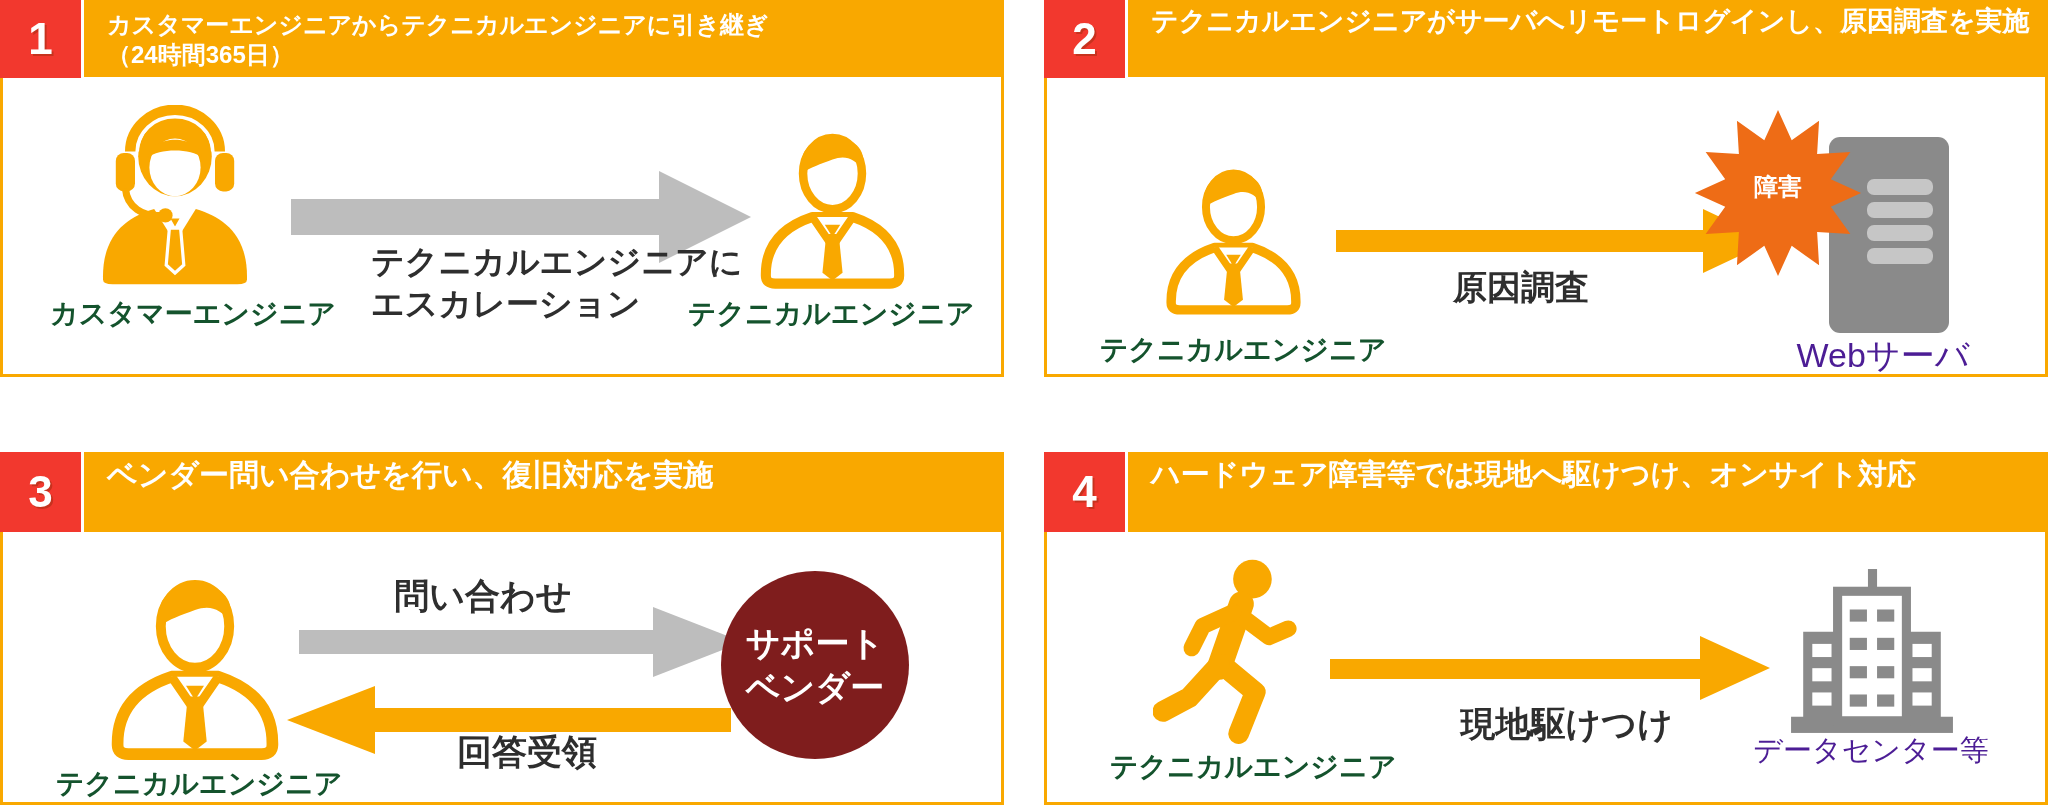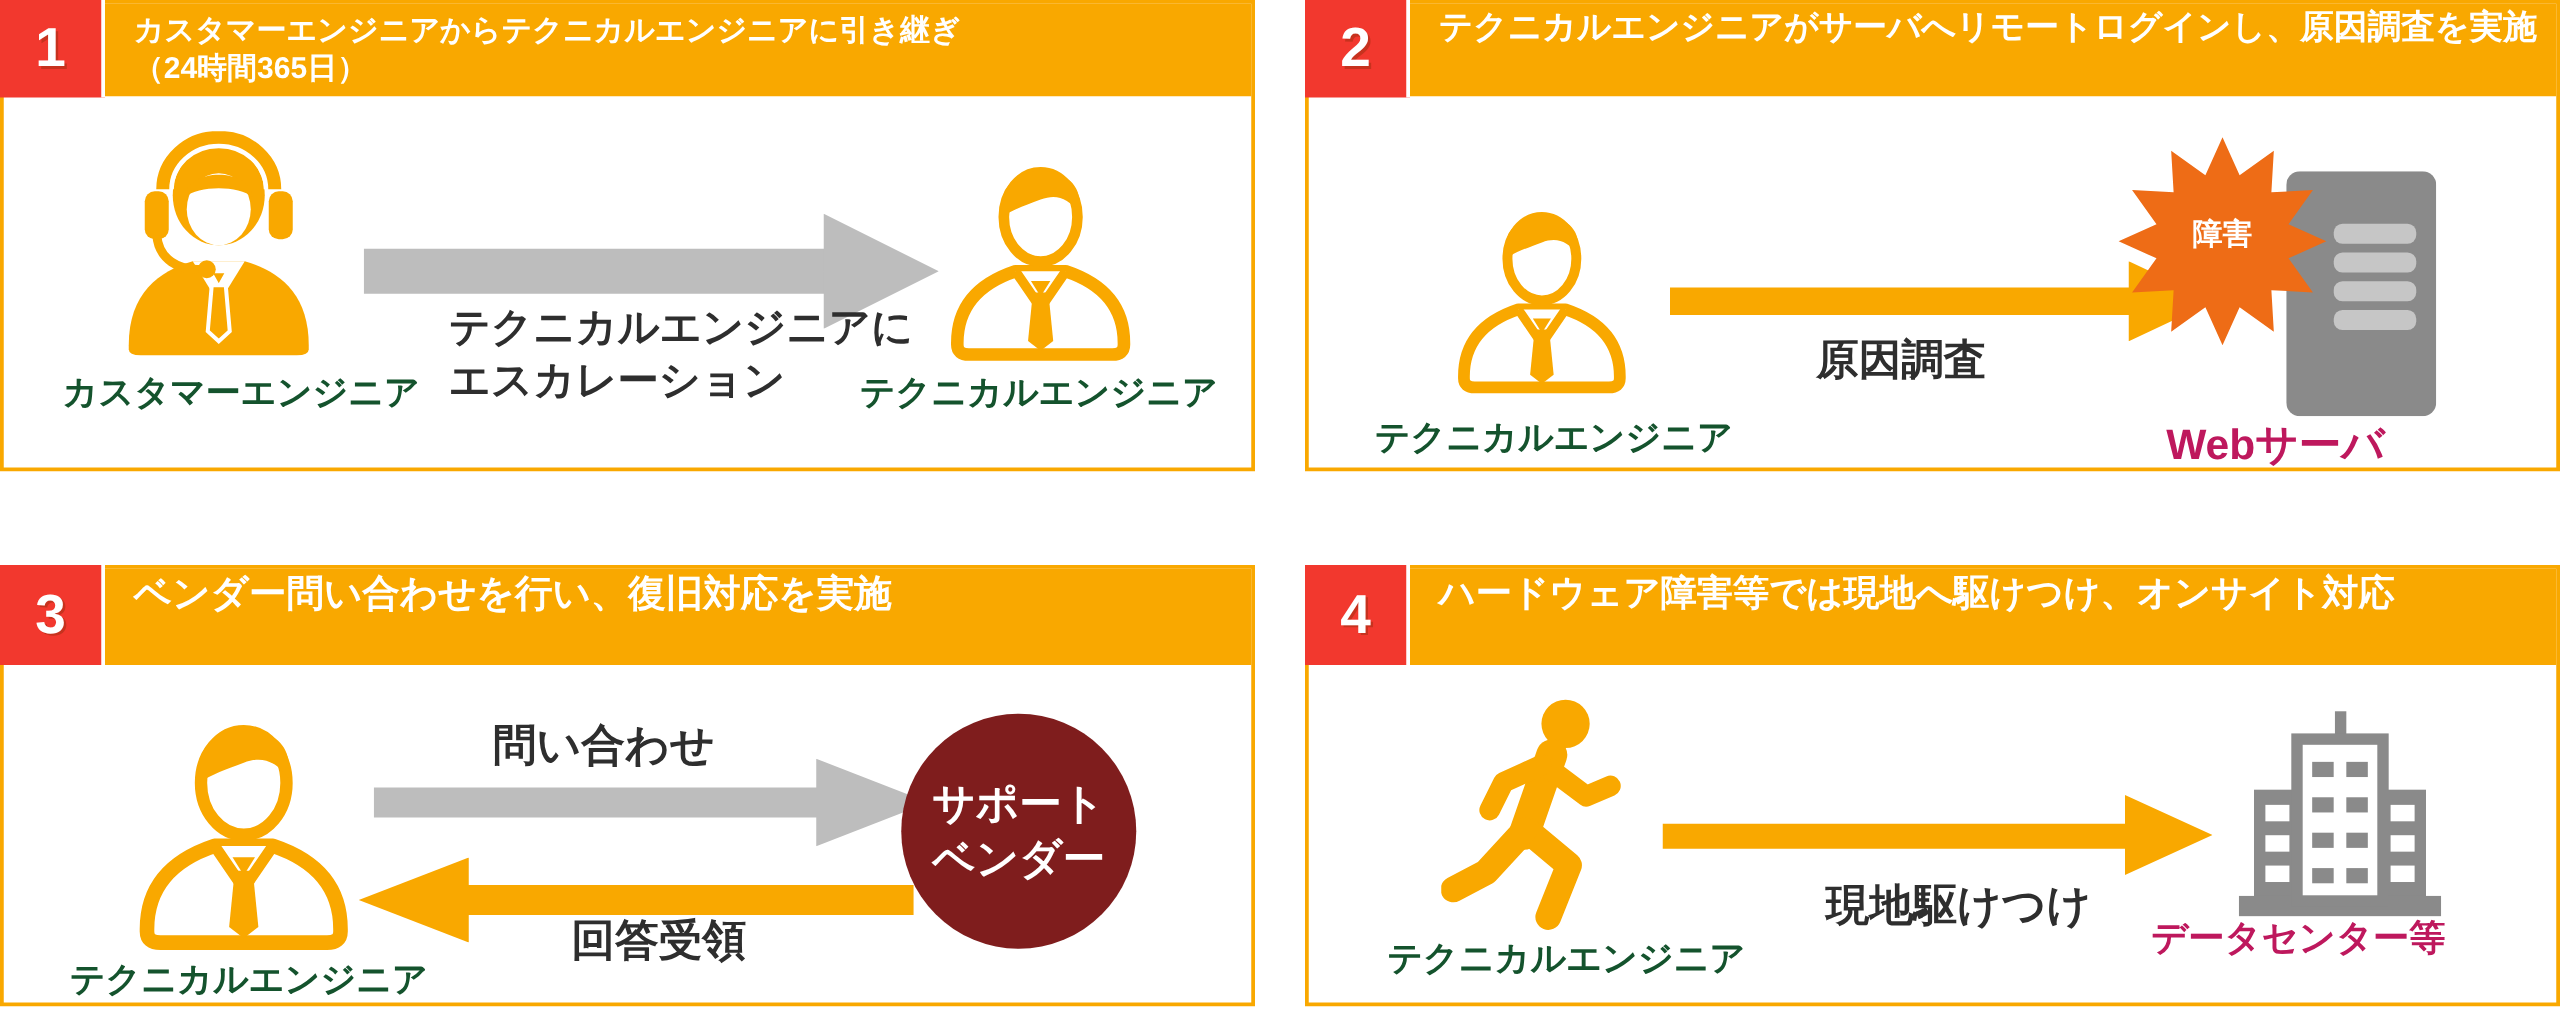--- a/index.html
+++ b/index.html
@@ -7,21 +7,21 @@
   #stage{position:relative;width:2048px;height:808px;background:#fff;overflow:hidden;}
   .panel{position:absolute;background:#fff;border:3px solid #F9A800;box-sizing:border-box;}
   .hdr{position:absolute;left:0;top:0;right:0;background:#F9A800;color:#fff;font-weight:bold;box-sizing:border-box;}
   .hdr1{height:74px;padding:7px 10px 0 104px;font-size:24px;line-height:30px;}
   .hdr-line{white-space:nowrap;}
   .hdr-single{display:flex;padding-left:104px;font-size:27px;white-space:nowrap;}
   .numbox{position:absolute;left:-3px;top:-3px;width:84px;background:#F2382E;color:#fff;font-weight:bold;
           font-size:44px;display:flex;align-items:center;justify-content:center;
           text-shadow:2px 2px 0 rgba(120,40,0,0.35);z-index:5;border-right:3px solid #fff;box-sizing:border-box;}
   .label-orange{position:absolute;color:#14532d;font-weight:bold;font-size:28px;text-align:center;white-space:nowrap;}
-  .label-dark{position:absolute;color:#be185d;font-weight:bold;text-align:left;white-space:nowrap;}
+  .label-dark{position:absolute;color:#4c1d95;font-weight:normal;text-align:center;white-space:nowrap;}
   .note-dark{position:absolute;color:#2E2E2E;font-weight:bold;font-size:34px;white-space:nowrap;}
   .abs{position:absolute;}
   .circle-vendor{position:absolute;border-radius:50%;background:#7f1d1d;color:#fff;font-weight:bold;
                  font-size:34px;line-height:44px;display:flex;flex-direction:column;
                  align-items:center;justify-content:center;text-align:center;}
   .burst-label{position:absolute;color:#fff;font-weight:bold;font-size:24px;text-align:center;white-space:nowrap;}
 </style>
 </head>
 <body>
 
@@ -50,21 +50,21 @@
       <rect x="75" y="30" width="12" height="24" rx="5" fill="#F9A800"></rect>
       <path d="M19,52 C20,64 30,70 42,69" fill="none" stroke="#F9A800" stroke-width="4.5"></path>
       <circle cx="44" cy="69" r="4.5" fill="#F9A800"></circle>
     </svg>
     <div class="label-orange" style="left:40px;top:292px;width:300px;">カスタマーエンジニア</div>
 
     <svg class="abs" style="left:288px;top:168px;" width="460" height="92" viewBox="0 0 460 92">
       <rect x="0" y="28" width="370" height="36" fill="#BDBDBD"></rect>
       <polygon points="368,0 460,46 368,92" fill="#BDBDBD"></polygon>
     </svg>
-    <div class="note-dark" style="left:356px;top:238px;font-size:33px;line-height:42px;">
+    <div class="note-dark" style="left:368px;top:238px;font-size:33px;line-height:42px;">
       <div>テクニカルエンジニアに</div>
       <div>エスカレーション</div>
     </div>
 
     <svg class="abs" style="left:752px;top:114px;" width="155" height="172" viewBox="0 0 100 110">
       <path d="M7,101 C7,79 22,69 37,64 L63,64 C78,69 93,79 93,101 L93,102 Q93,107 87,107 L13,107 Q7,107 7,102 Z" fill="#ffffff" stroke="#F9A800" stroke-width="6.5" stroke-linejoin="round"></path>
       <path d="M37,64 L50,83 L63,64" fill="#ffffff" stroke="#F9A800" stroke-width="5"></path>
       <polygon points="45,69 55,69 50,77" fill="#F9A800"></polygon>
       <polygon points="46,75 54,75 56.5,100 50,105 43.5,100" fill="#F9A800"></polygon>
       <ellipse cx="50" cy="36" rx="19" ry="23" fill="#ffffff" stroke="#F9A800" stroke-width="5.5"></ellipse>

